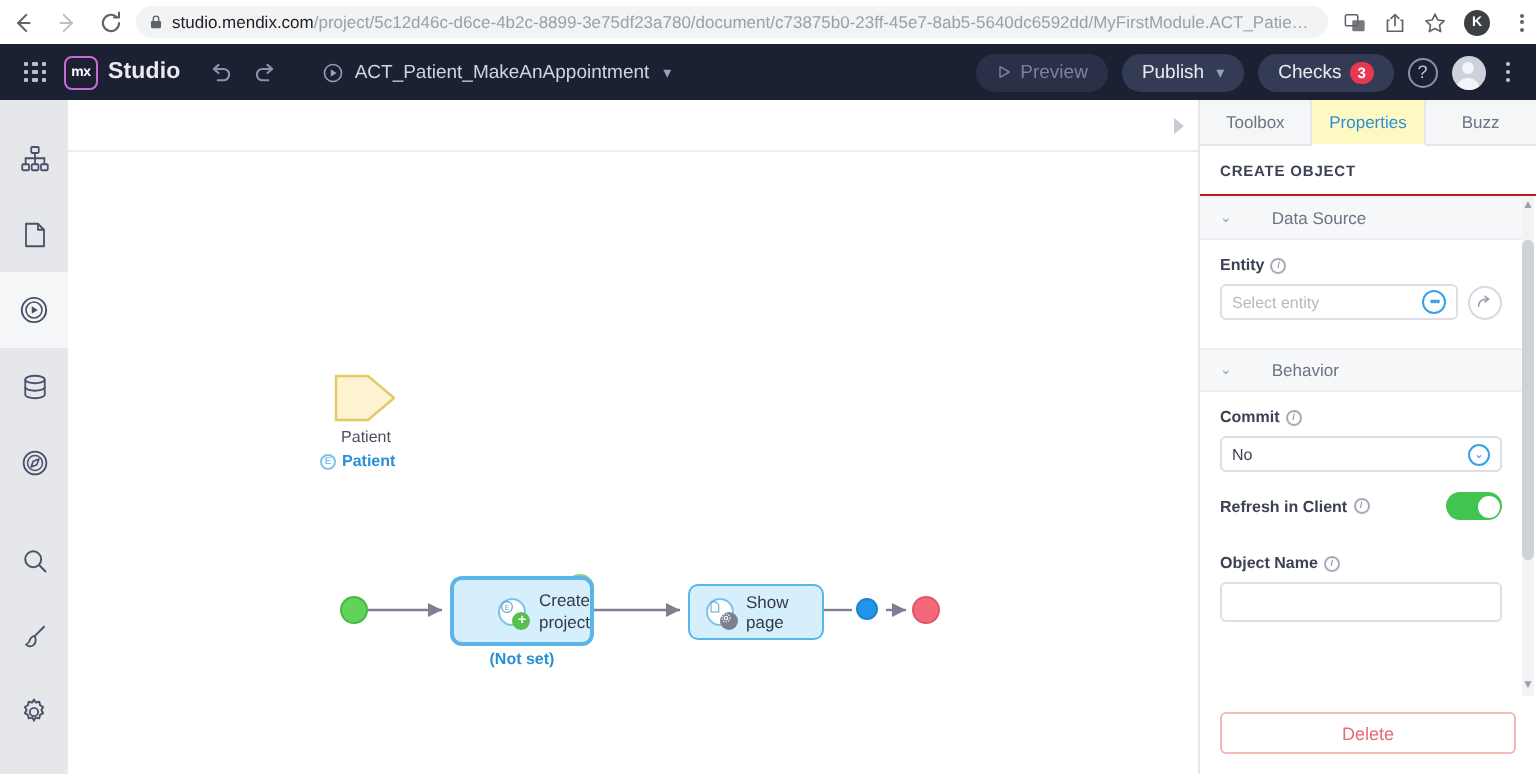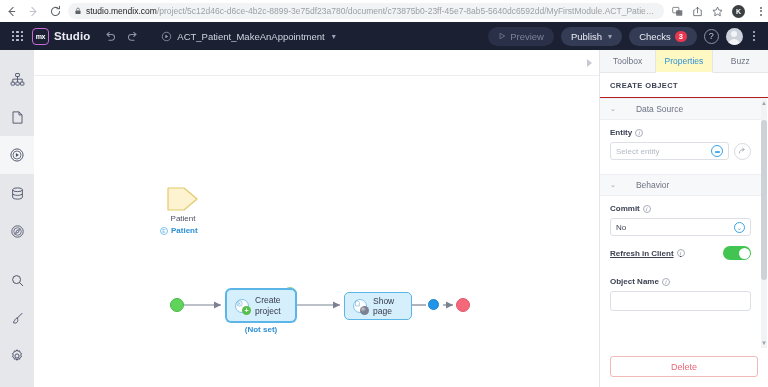--- a/index.html
+++ b/index.html
@@ -249,21 +249,21 @@
     display: flex; align-items: center; justify-content: center;
     font-size: 7px; letter-spacing: -1px;
   }
   .caret-circ {
     width: 11px; height: 11px; border-radius: 50%;
     border: 1.2px solid #36a3e8; color: #36a3e8;
     display: flex; align-items: center; justify-content: center;
     font-size: 6px;
   }
   .toggle-row { display: flex; align-items: center; padding: 8px 10px 9px 10px; }
-  .toggle-row .rp-lab { margin-bottom: 0; text-decoration: underline; }
+  .toggle-row .rp-lab { margin-bottom: 0; }
   .toggle {
     margin-left: auto; width: 28px; height: 14px; border-radius: 8px;
     background: #41c451; position: relative;
   }
   .toggle i { position: absolute; right: 1.5px; top: 1.5px; width: 11px; height: 11px;
     border-radius: 50%; background: #fff; display: block;}
   .rp-scrollbar {
     position: absolute; right: 1px; top: 0; width: 6px; height: 100%;
     background: #f2f3f5;
   }
@@ -488,21 +488,21 @@
 
       <div class="node-dot dot-start" style="left:136px; top:222px;"></div>
 
       <div class="refresh-badge" style="left:249px; top:211px;">
         <svg width="9" height="9" viewBox="0 0 14 14">
             <path d="M11.6 7 A4.6 4.6 0 1 1 10 3.6" fill="none" stroke="currentColor" stroke-width="1.3" stroke-linecap="round"></path>
             <path d="M11.3 1.2 L11.3 4 L8.5 4" fill="none" stroke="currentColor" stroke-width="1.3" stroke-linecap="round" stroke-linejoin="round"></path>
           </svg>
       </div>
 
-      <div class="act-box selected" style="left:192px; top:213px; width:70px; height:33px;">
+      <div class="act-box selected" style="left:192px; top:213px; width:70px; height:33px;justify-content:flex-end;">
         <span class="act-ico">
           <svg width="7" height="7" viewBox="0 0 12 12">
               <circle cx="6" cy="6" r="4.6" fill="none" stroke="currentColor" stroke-width="1"></circle>
               <text x="6" y="8.4" font-size="6" text-anchor="middle" fill="currentColor" font-family="Liberation Sans, sans-serif">E</text>
             </svg>
           <span class="badge-plus">+</span>
         </span>
         <span>
           <span>Create</span><br>
           <span>project</span>

